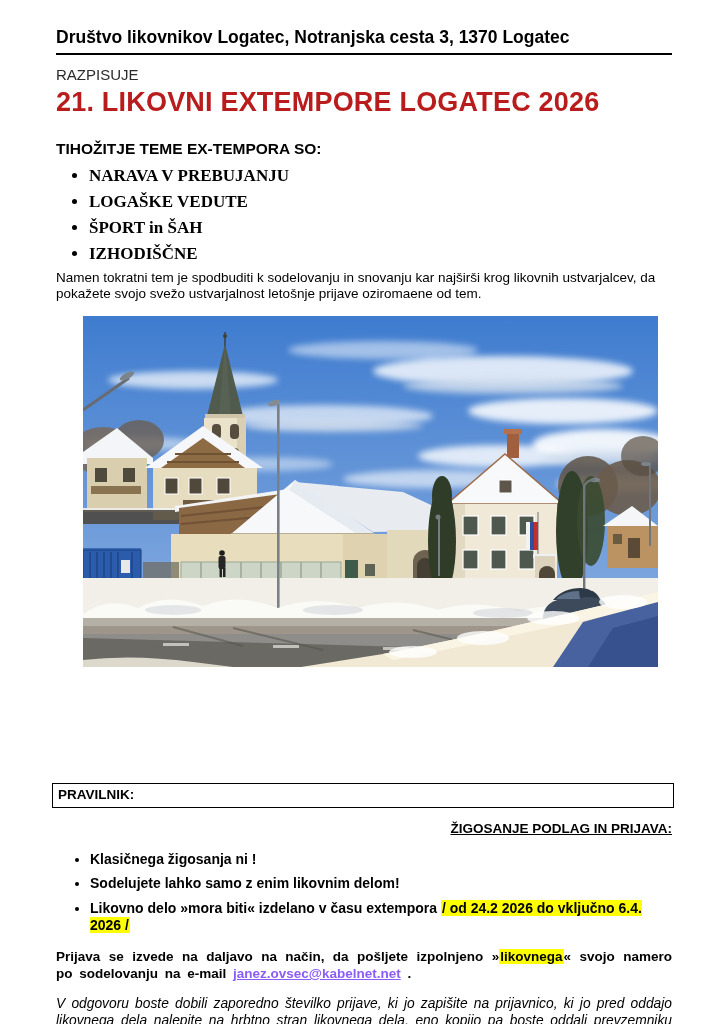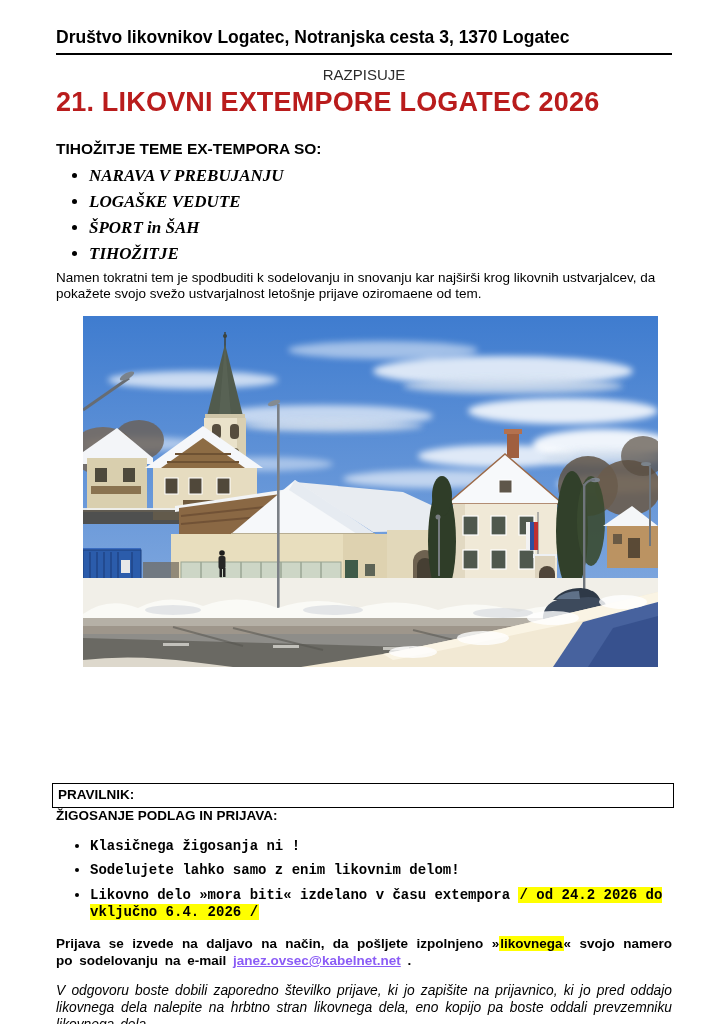--- a/index.html
+++ b/index.html
@@ -7,43 +7,45 @@
   .page {
     position:relative; width:724px; height:1024px; margin:0 auto;
     background:#fff; overflow:hidden;
     font-family:"Liberation Sans", sans-serif; color:#000;
   }
   .content { padding:27px 52px 0 56px; }
   .doc-header {
     font-size:17.5px; font-weight:bold; line-height:1.2;
     border-bottom:2px solid #000; padding-bottom:5px; margin:0;
   }
-  .announce { font-size:15px; color:#2b2b2b; margin-top:11px; line-height:1.2;text-align:center; }
+  .announce { font-size:15px; color:#2b2b2b; margin-top:11px; line-height:1.2; }
   .main-title {
     font-size:27px; font-weight:bold; color:#b91c1c;
     margin-top:4px; line-height:1.1; letter-spacing:.2px;
   }
   .themes-heading { font-size:15.5px; font-weight:bold; margin-top:22px; }
   ul.themes {
     font-family:"Liberation Serif", serif; font-weight:bold; font-size:17px;
-    margin:8px 0 0 0; padding-left:33px;font-style:italic;
+    margin:8px 0 0 0; padding-left:33px;
   }
   ul.themes li { margin-bottom:6px; line-height:1.18; }
   .intro { font-size:13.5px; line-height:16.5px; margin-top:4px; }
   .photo-wrap { margin:9px 0 0 27px; width:575px; height:351px; }
   .photo-wrap svg { display:block; }
   .pravilnik-box {
     margin-top:116px; margin-left:-4px; margin-right:-2px;
     border:1px solid #000; font-weight:bold; font-size:13.5px;
     padding:3px 5px 4px 5px; line-height:1.15;
   }
   .stamping-heading {
-    font-weight:bold; font-size:13.5px;
-  }
-  ul.rules { font-weight:bold; font-size:14px; margin:15px 0 0 0; padding-left:34px;font-family:Liberation Mono, monospace; }
+    margin-top:13px; font-weight:bold; font-size:13.5px;
+    text-decoration:underline;
+    text-align:right;
+  }
+  ul.rules { font-weight:bold; font-size:14px; margin:15px 0 0 0; padding-left:34px; }
   ul.rules li { margin-bottom:7px; line-height:1.25; }
   mark { background:#ffff00; color:#000; padding:0 1px; }
   .apply {
     font-weight:bold; font-size:13.5px; line-height:17px;
     text-align:justify; margin-top:13px; word-spacing:3px;
   }
   .apply a { color:#8b5cf6; text-decoration:underline; cursor:pointer; font-weight:bold; }
   .footer-note {
     font-style:italic; font-size:13.8px; line-height:17px;
     text-align:justify; margin-top:1px; word-spacing:2px;
@@ -60,21 +62,21 @@
     <div class="announce">RAZPISUJE</div>
 
     <div class="main-title">21. LIKOVNI EXTEMPORE LOGATEC 2026</div>
 
     <div class="themes-heading">TIHOŽITJE TEME EX-TEMPORA SO:</div>
 
     <ul class="themes">
       <li>NARAVA V PREBUJANJU</li>
       <li>LOGAŠKE VEDUTE</li>
       <li>ŠPORT in ŠAH</li>
-      <li>TIHOŽITJE</li>
+      <li>IZHODIŠČNE</li>
     </ul>
 
     <p class="intro">Namen tokratni tem je spodbuditi k sodelovanju in snovanju kar najširši krog likovnih ustvarjalcev, da pokažete svojo svežo ustvarjalnost letošnje prijave oziromaene od tem.</p>
 
     <div class="photo-wrap">
       <svg viewBox="0 0 575 351" width="575" height="351" role="img">
         <defs>
           <linearGradient id="skyg" x1="0" y1="0" x2="0" y2="1">
             <stop offset="0" stop-color="#3f7ccf"></stop>
             <stop offset="1" stop-color="#8fb2e2"></stop>

